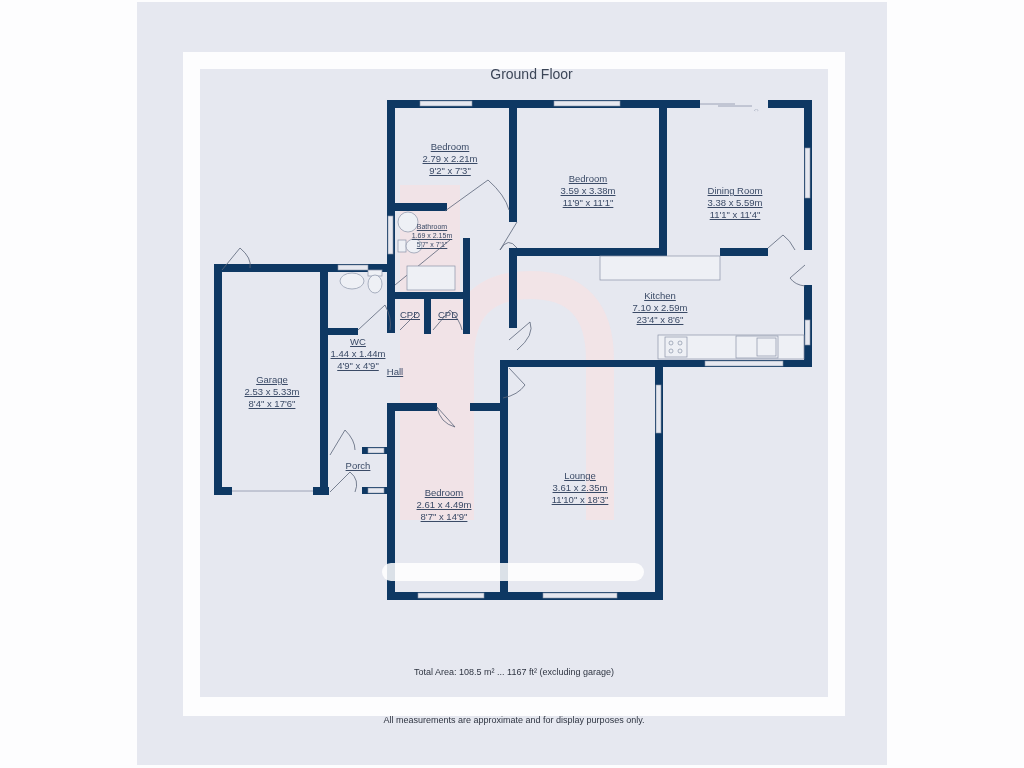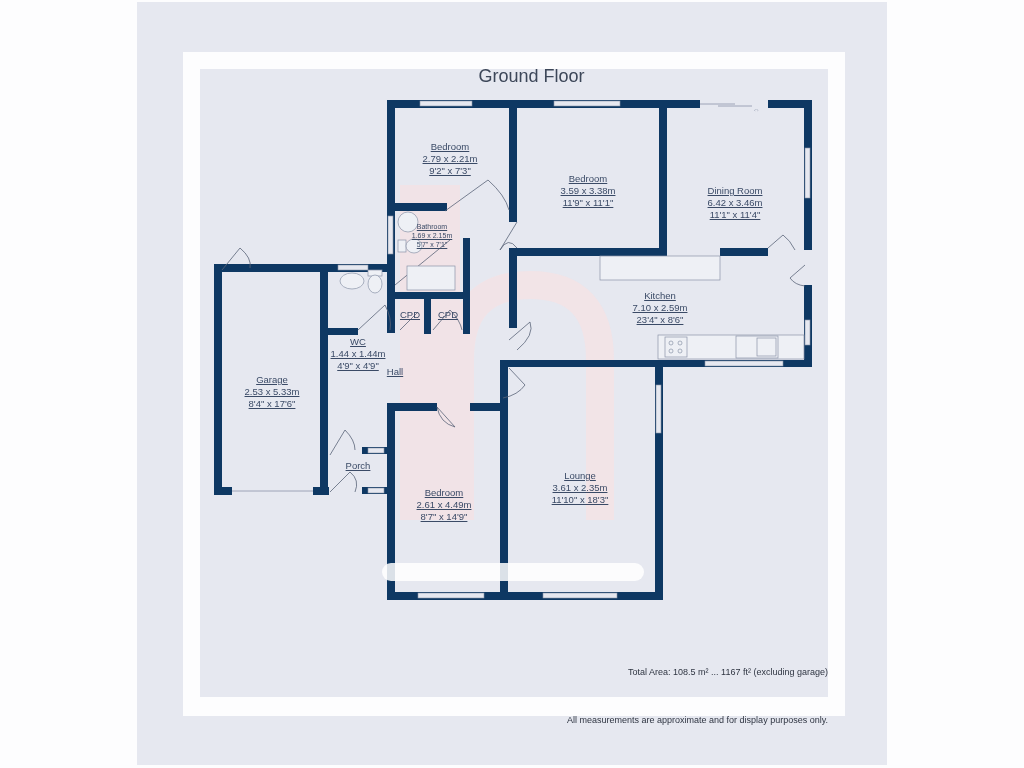--- a/index.html
+++ b/index.html
@@ -6,29 +6,29 @@
     body {
       width: 1024px; height: 768px; background: #fdfdfe; position: relative; overflow: hidden;
       font-family: "Liberation Sans", sans-serif;
     }
     .outer-frame { position: absolute; left: 137px; top: 2px; width: 750px; height: 763px; background: #e6e8f0; }
     .white-frame { position: absolute; left: 183px; top: 52px; width: 662px; height: 664px; background: #fdfdfe; }
     .inner-panel { position: absolute; left: 200px; top: 69px; width: 628px; height: 628px; background: #e6e8f0; }
     svg.plan { position: absolute; left: 0; top: 0; width: 1024px; height: 768px; }
     .title {
       position: absolute; left: 200px; top: 66px; width: 663px; text-align: center;
-      font-size: 18px; color: #3c4658;
+      font-size: 14px; color: #3c4658;
     }
     .room-label {
       position: absolute; text-align: center; color: #3a4a66; font-size: 9.5px; line-height: 12px;
       white-space: nowrap; transform: translateX(-50%); text-decoration: underline;
     }
     .room-label.small { font-size: 7px; line-height: 9px; }
     .footer {
-      position: absolute; left: 200px; width: 628px; text-align: right; color: #2f3542; font-size: 9px;
+      position: absolute; left: 200px; width: 628px; text-align: center; color: #2f3542; font-size: 9px;
     }
   </style>
 </head>
 <body>
 
 <div class="outer-frame"></div>
 <div class="white-frame"></div>
 <div class="inner-panel"></div>
 
 <svg class="plan" viewBox="0 0 1024 768">
@@ -155,21 +155,21 @@
     <div>2.79 x 2.21m</div>
     <div>9'2" x 7'3"</div>
 </div>
 <div class="room-label" style="left:588px; top:173px;">
   <div>Bedroom</div>
     <div>3.59 x 3.38m</div>
     <div>11'9" x 11'1"</div>
 </div>
 <div class="room-label" style="left:735px; top:185px;">
   <div>Dining Room</div>
-    <div>6.42 x 3.46m</div>
+    <div>3.38 x 5.59m</div>
     <div>11'1" x 11'4"</div>
 </div>
 <div class="room-label small" style="left:432px; top:222px;">
   <div>Bathroom</div>
     <div>1.69 x 2.15m</div>
     <div>5'7" x 7'1"</div>
 </div>
 <div class="room-label" style="left:660px; top:290px;">
   <div>Kitchen</div>
     <div>7.10 x 2.59m</div>

